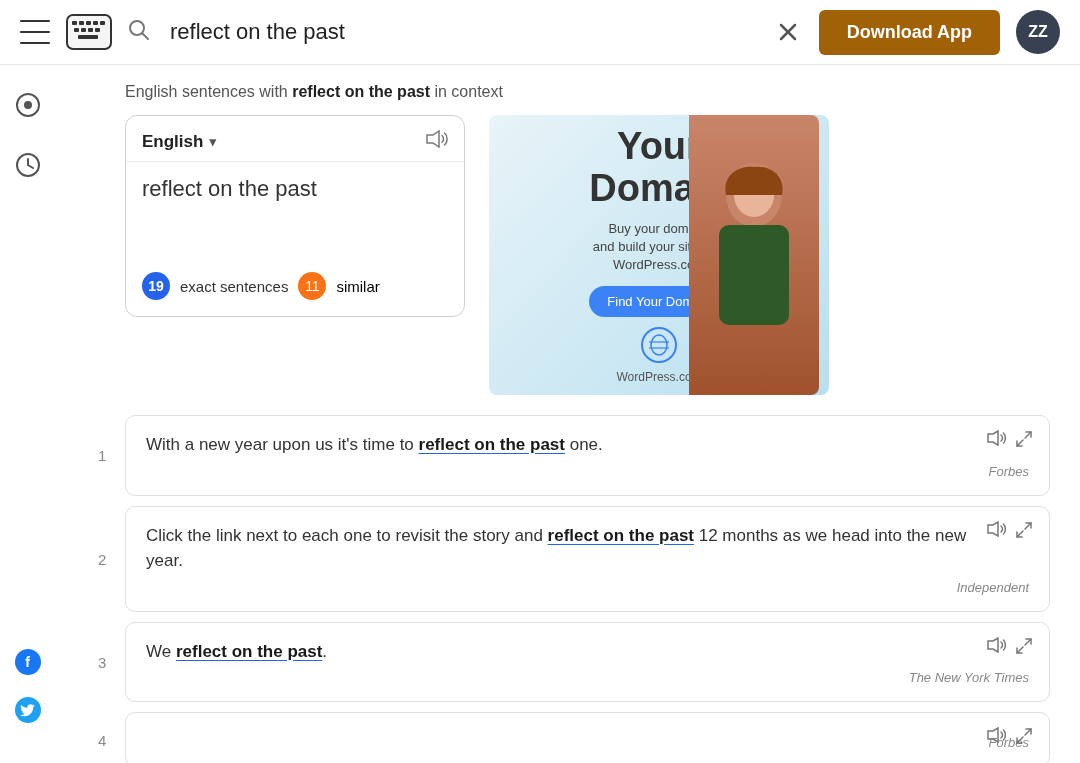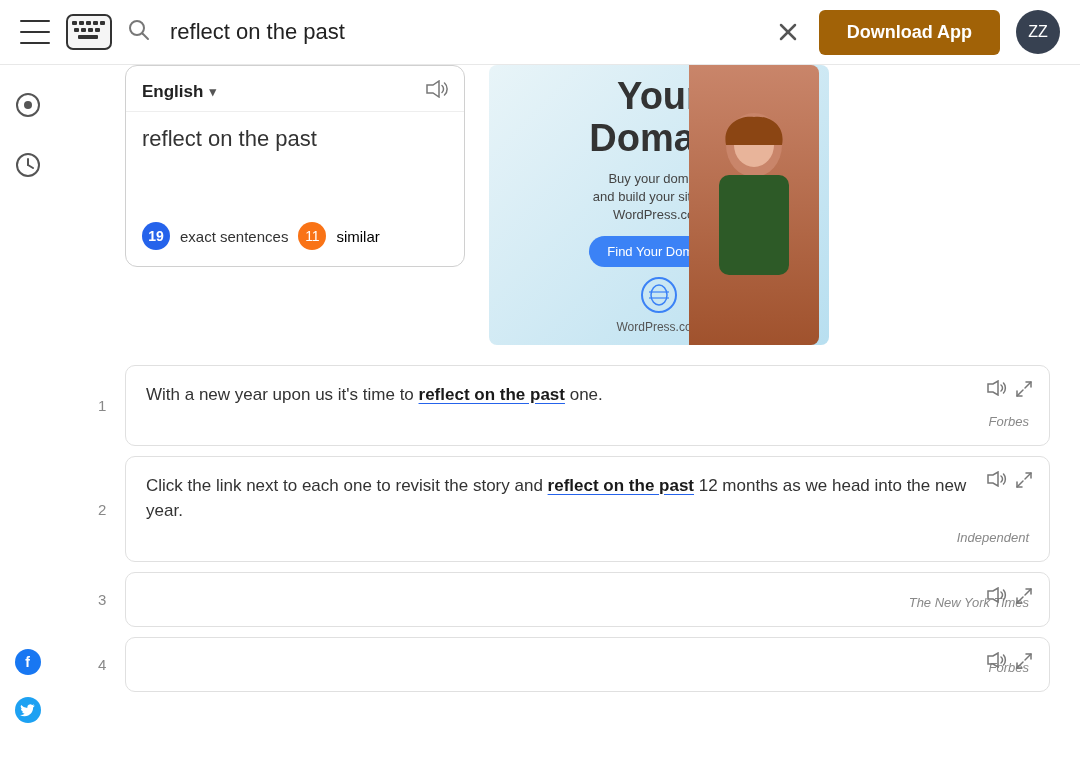--- a/index.html
+++ b/index.html
@@ -79,21 +79,21 @@
     .header-avatar {
       width: 44px;
       height: 44px;
       background: #374151;
       color: white;
       border-radius: 50%;
       display: flex;
       align-items: center;
       justify-content: center;
       font-size: 16px;
-      font-weight: 400;
+      font-weight: 700;
     }
 
     
     .sidebar {
       position: fixed;
       left: 0;
       top: 65px;
       width: 55px;
       display: flex;
       flex-direction: column;
@@ -445,20 +445,23 @@
   <div class="fb-icon">f</div>
   <div class="tw-icon">
     <svg width="15" height="13" viewBox="0 0 15 13" fill="white">
       <path d="M14.5 1.5a6 6 0 01-1.7.5A3 3 0 0014.1.3a6 6 0 01-1.9.7A3 3 0 007.4 4a8.5 8.5 0 01-6.2-3.1 3 3 0 00.9 4A3 3 0 01.8 4.5v.1a3 3 0 002.4 2.9 3 3 0 01-1.4.1 3 3 0 002.8 2.1A6 6 0 010 11a8.5 8.5 0 004.6 1.3c5.5 0 8.5-4.6 8.5-8.5v-.4a6 6 0 001.4-1.5z"></path>
     </svg>
   </div>
 </div>
 
 <div class="main">
 
+  <div class="subtitle-bar">
+    <span>English sentences with </span><strong>reflect on the past</strong><span> in context</span>
+  </div>
 
   <div class="content-row">
 
     <div class="translation-card">
       <div class="card-header">
         <div class="lang-selector">
           <span>English</span>
           <span class="lang-chevron">▾</span>
         </div>
         <div class="card-sound-btn">
@@ -554,20 +557,23 @@
               <polyline points="7,16 2,16 2,11" stroke="#777" stroke-width="1.5" stroke-linecap="round" stroke-linejoin="round" fill="none"></polyline>
               <line x1="16" y1="2" x2="10" y2="8" stroke="#777" stroke-width="1.5" stroke-linecap="round"></line>
               <line x1="2" y1="16" x2="8" y2="10" stroke="#777" stroke-width="1.5" stroke-linecap="round"></line>
             </svg>
         </span>
       </div>
     </div>
 
     <div class="sentence-item" style="position:relative;">
       <span class="sentence-number">3</span>
+      <div class="sentence-text">
+        <span>We </span><span class="sentence-highlight">reflect on the past</span><span>.</span>
+      </div>
       <div class="sentence-source">The New York Times</div>
       <div class="sentence-actions">
         <span class="sentence-sound">
           <svg width="20" height="16" viewBox="0 0 20 16" fill="none">
               <polygon points="1,4 6,4 11,1 11,15 6,12 1,12" stroke="#777" stroke-width="1.5" fill="none"></polygon>
               <path d="M14 5 C16 6.5 16 9.5 14 11" stroke="#777" stroke-width="1.5" fill="none" stroke-linecap="round"></path>
               <path d="M16.5 3 C19 5.5 19 10.5 16.5 13" stroke="#777" stroke-width="1.5" fill="none" stroke-linecap="round"></path>
             </svg>
         </span>
         <span class="sentence-expand">

